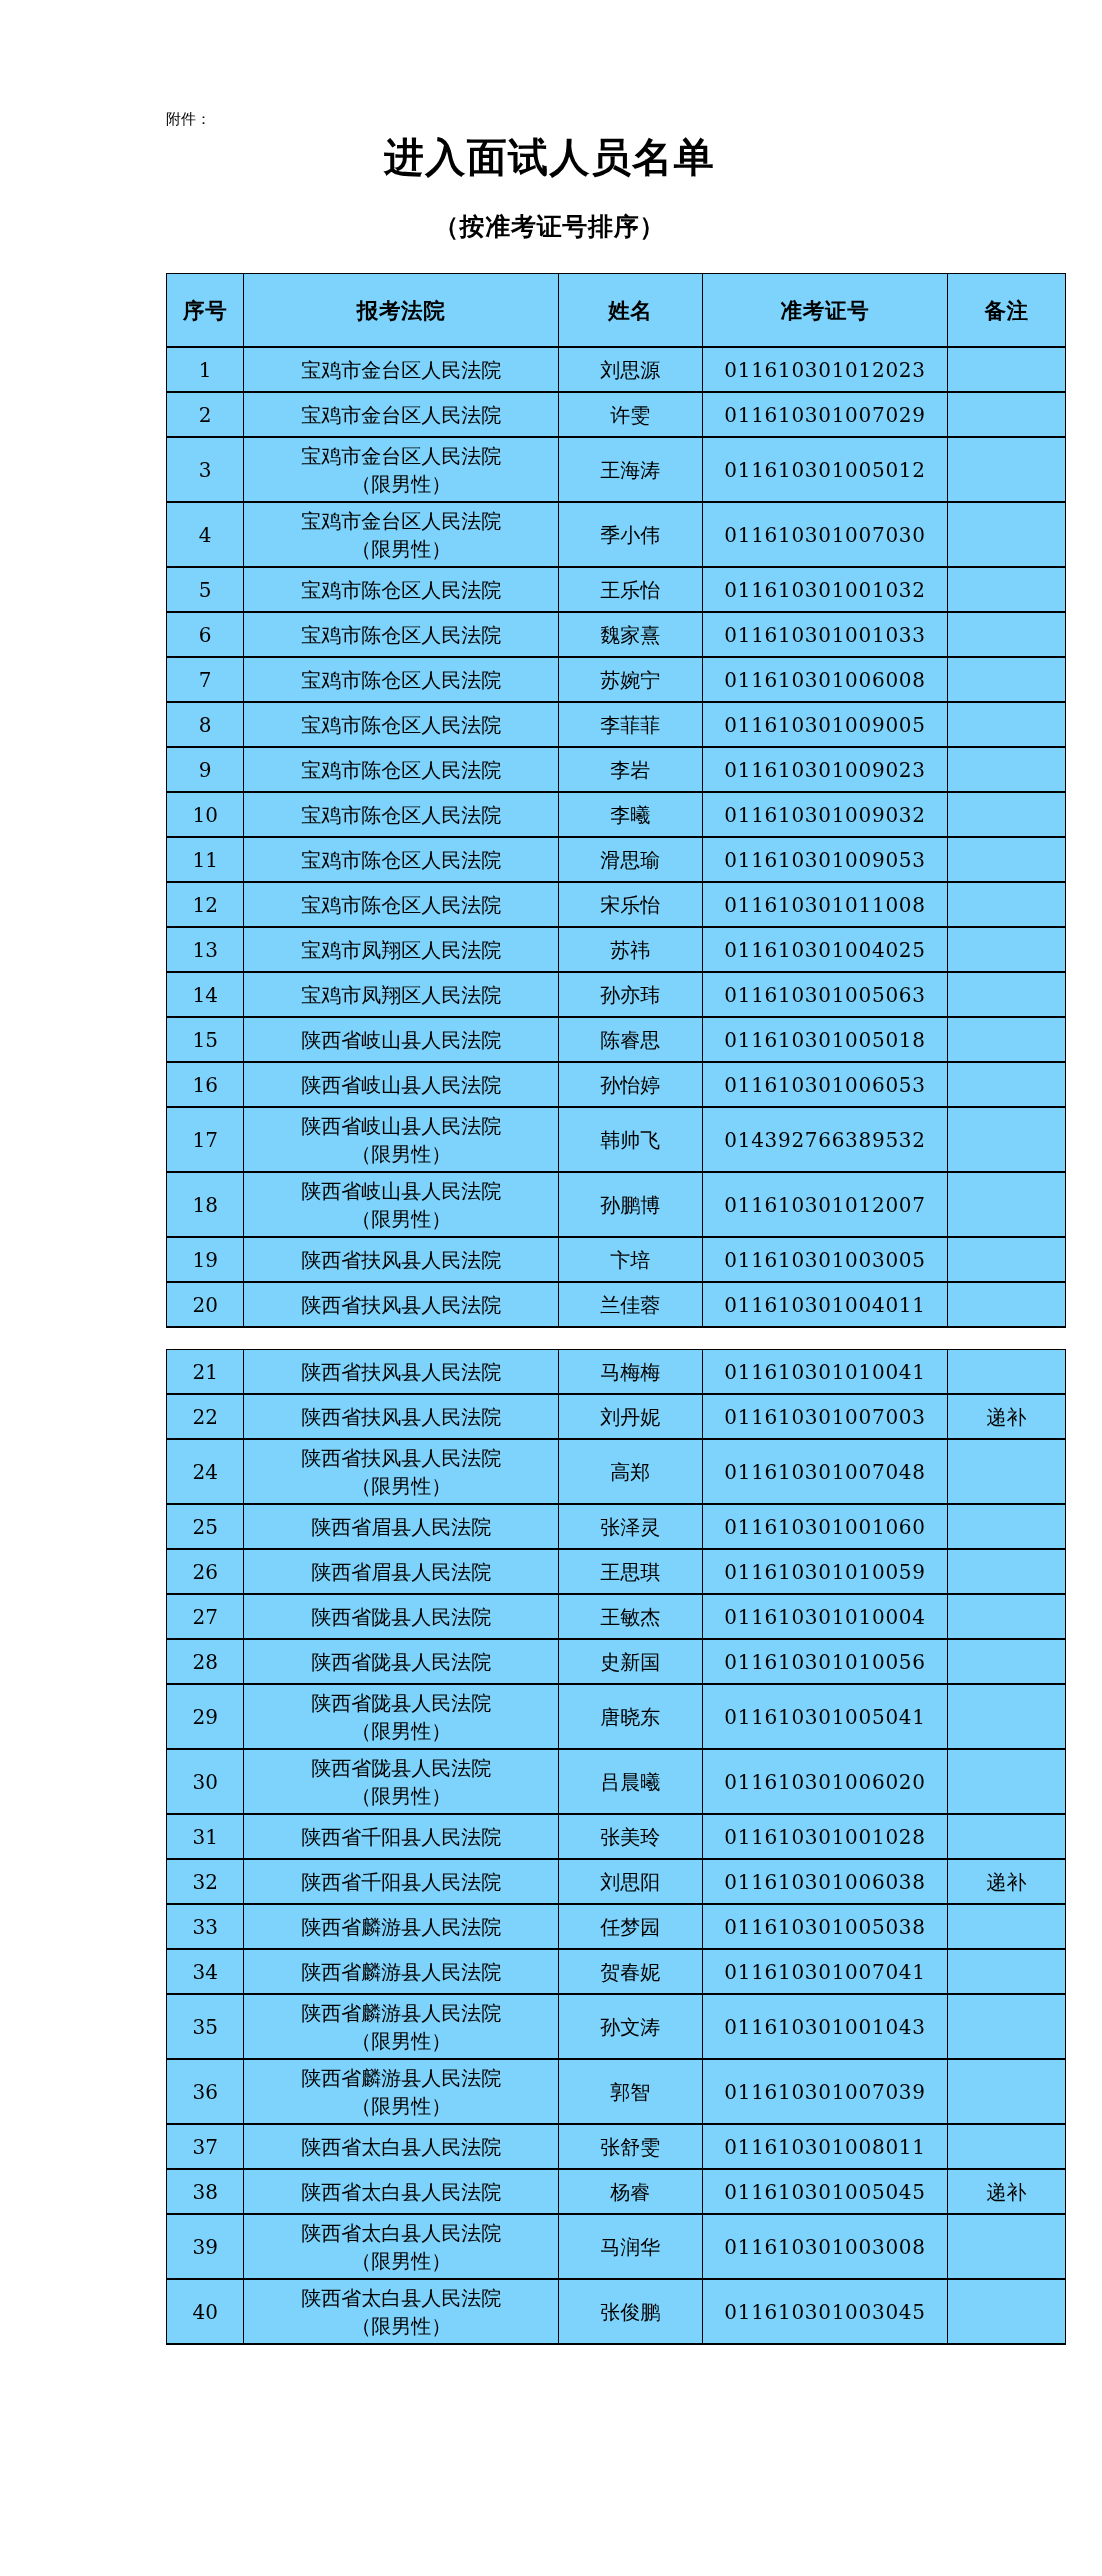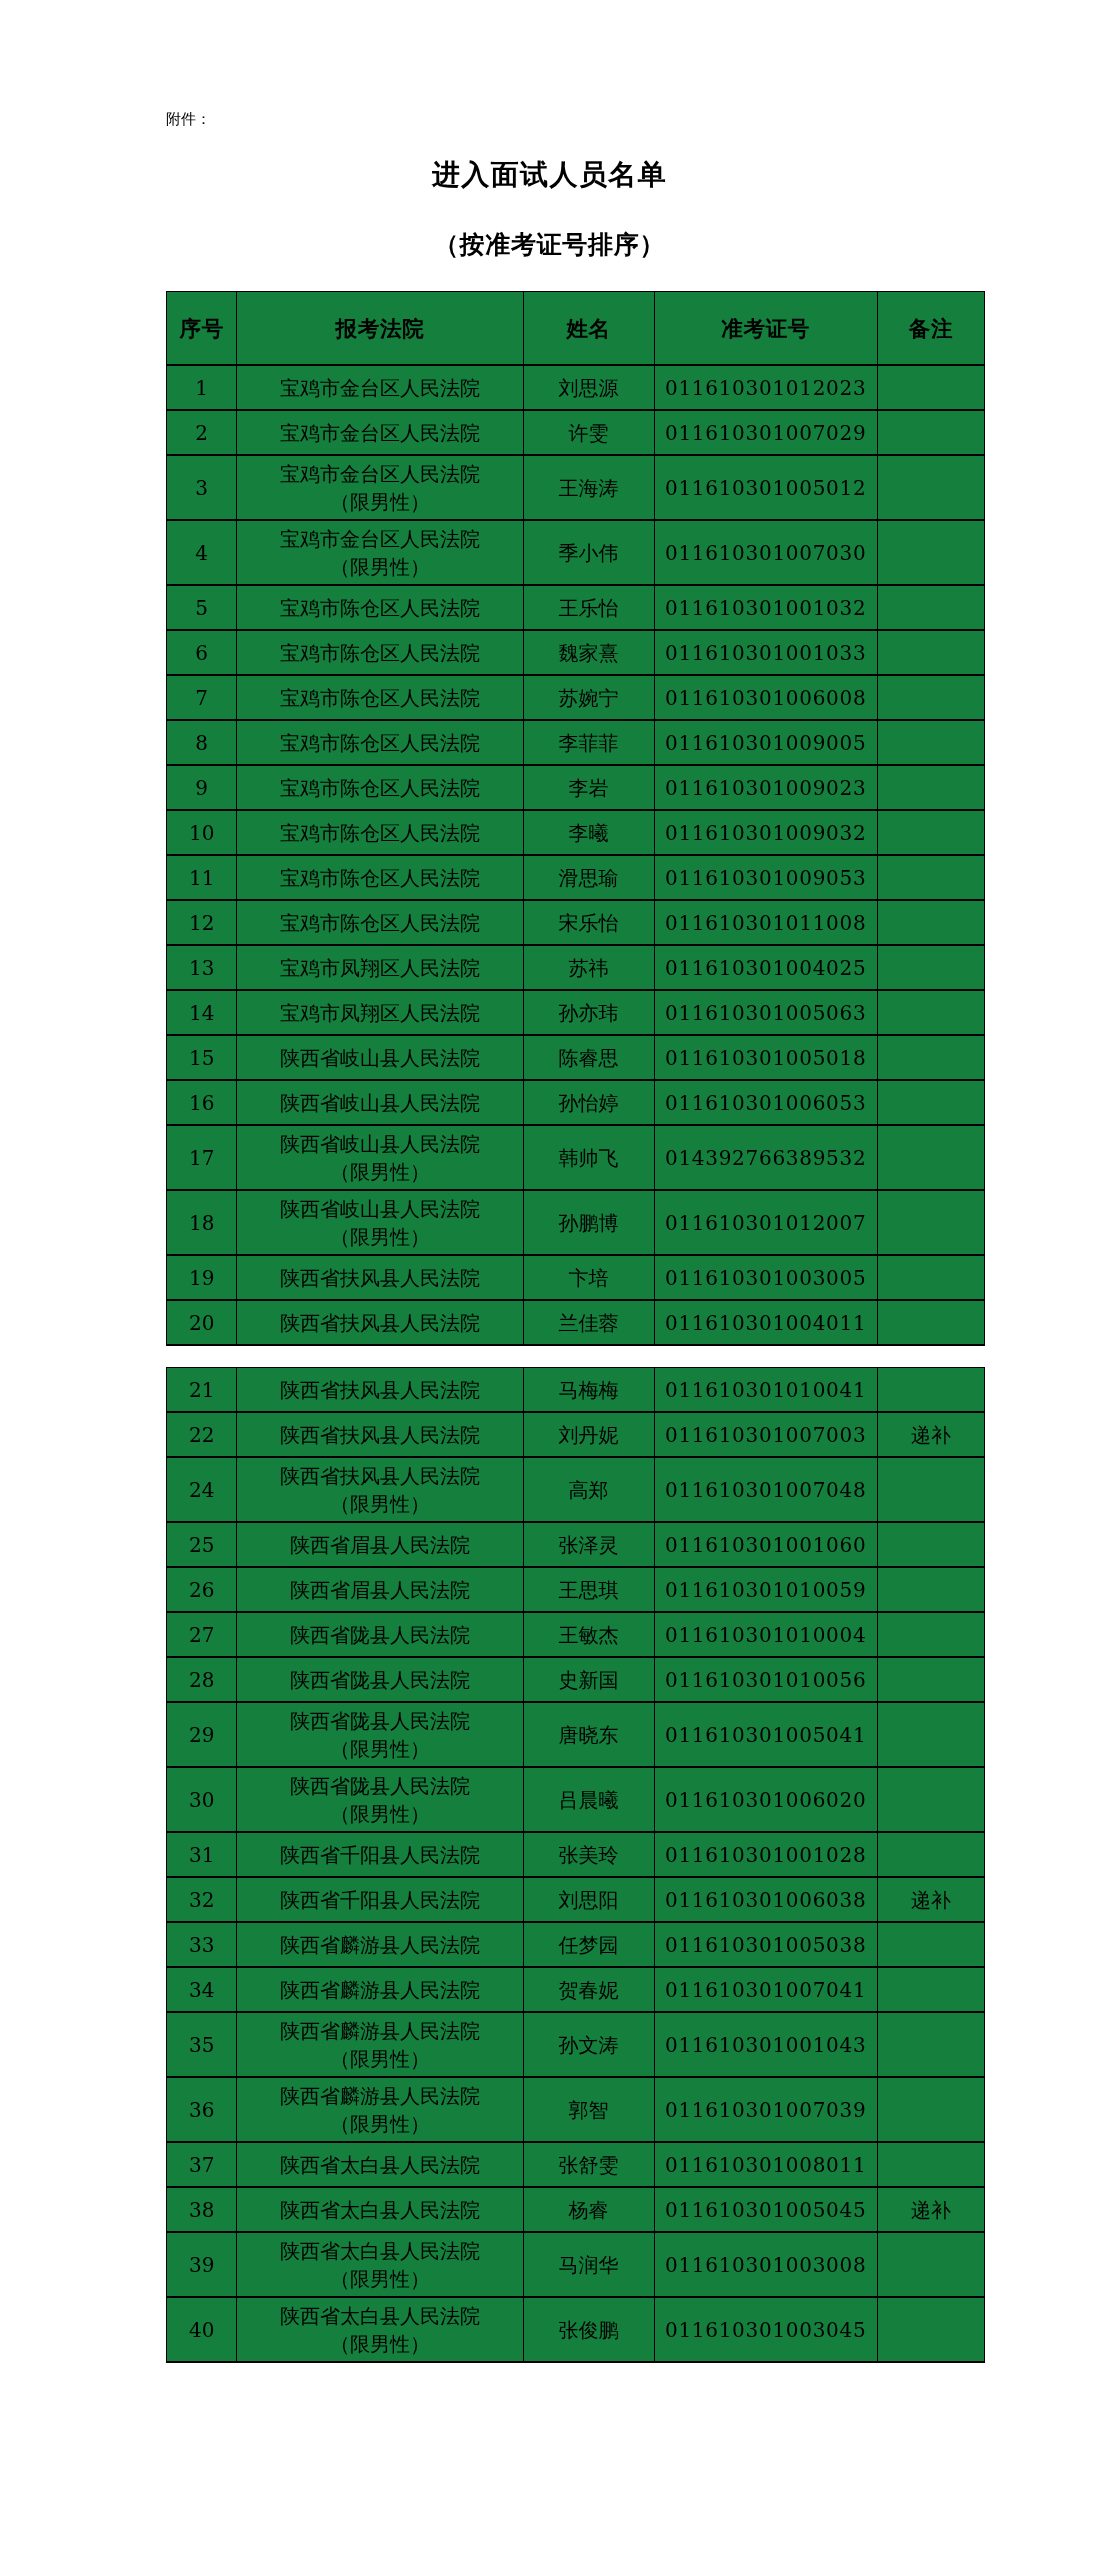--- a/index.html
+++ b/index.html
@@ -21,40 +21,39 @@
     top: 0;
     width: 767px;
   }
   .attachment {
     margin-top: 104px;
     font-size: 15px;
     line-height: 31px;
     text-align: left;
   }
   .doc-title {
-    margin-top: 18px;
-    font-size: 28px;
+    font-size: 40px;
     line-height: 43px;
     font-weight: bold;
     text-align: center;
     letter-spacing: 1.4px;
   }
   .doc-subtitle {
     margin-top: 31px;
     font-size: 25px;
     line-height: 35px;
     font-weight: bold;
     text-align: center;
     letter-spacing: 0.7px;
   }
   table.roster {
-    width: 819px;
+    width: 900px;
     border-collapse: collapse;
     table-layout: fixed;
-    background: #15803d;
+    background: #7dd3fc;
   }
   table.roster-1 { margin-top: 29px; }
   table.roster-2 { margin-top: 21px; }
   col.c-no     { width: 8.6%; }
   col.c-court  { width: 35.0%; }
   col.c-name   { width: 16.0%; }
   col.c-ticket { width: 27.3%; }
   col.c-remark { width: 13.1%; }
   table.roster th,
   table.roster td {

